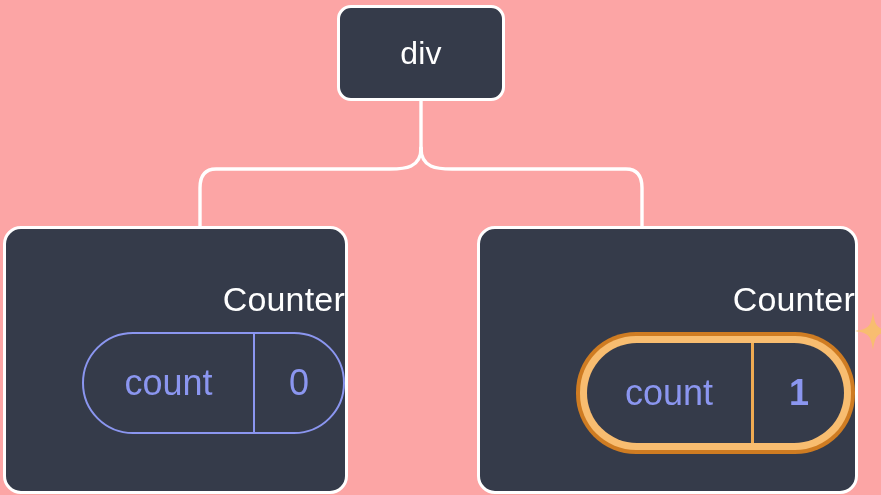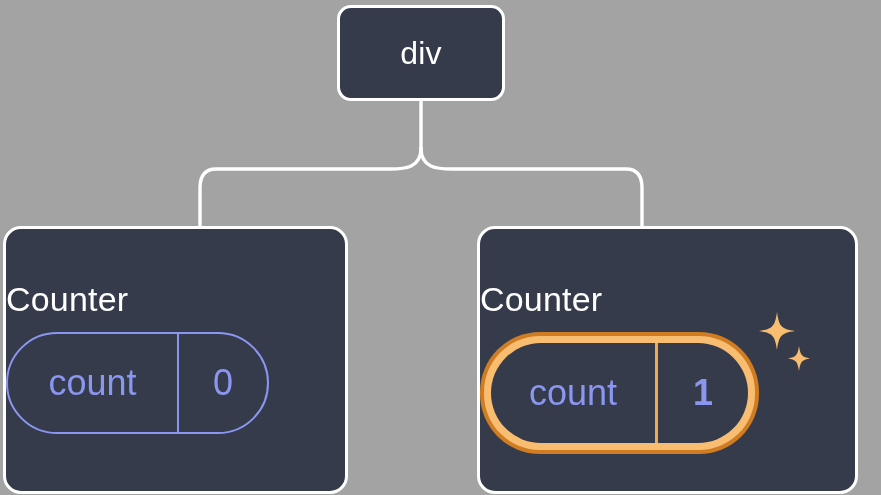--- a/index.html
+++ b/index.html
@@ -10,21 +10,21 @@
     width: 881px;
     height: 495px;
     overflow: hidden;
     font-family: "Liberation Sans", sans-serif;
     background: #4a6670;
   }
   #stage {
     position: relative;
     width: 881px;
     height: 495px;
-    background: #a3a3a3;
+    background: #fca5a5;
   }
 
   
   #connectors {
     position: absolute;
     left: 0;
     top: 0;
     width: 881px;
     height: 495px;
     pointer-events: none;
@@ -56,21 +56,21 @@
   }
 
   .counter-box {
     position: absolute;
     box-sizing: border-box;
     background: #353b4a;
     border: 3px solid #ffffff;
     border-radius: 18px;
     display: flex;
     flex-direction: column;
-    align-items: flex-start;
+    align-items: flex-end;
   }
   #node-counter-left {
     left: 3px;
     top: 226px;
     width: 345px;
     height: 268px;
   }
   #node-counter-right {
     left: 477px;
     top: 226px;

